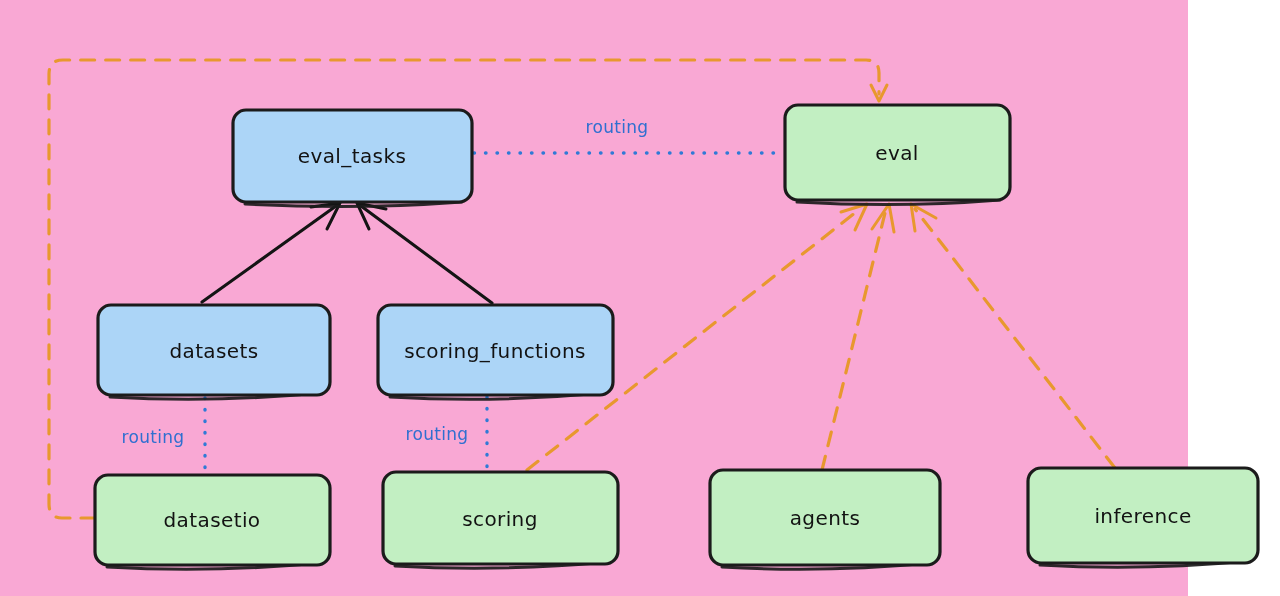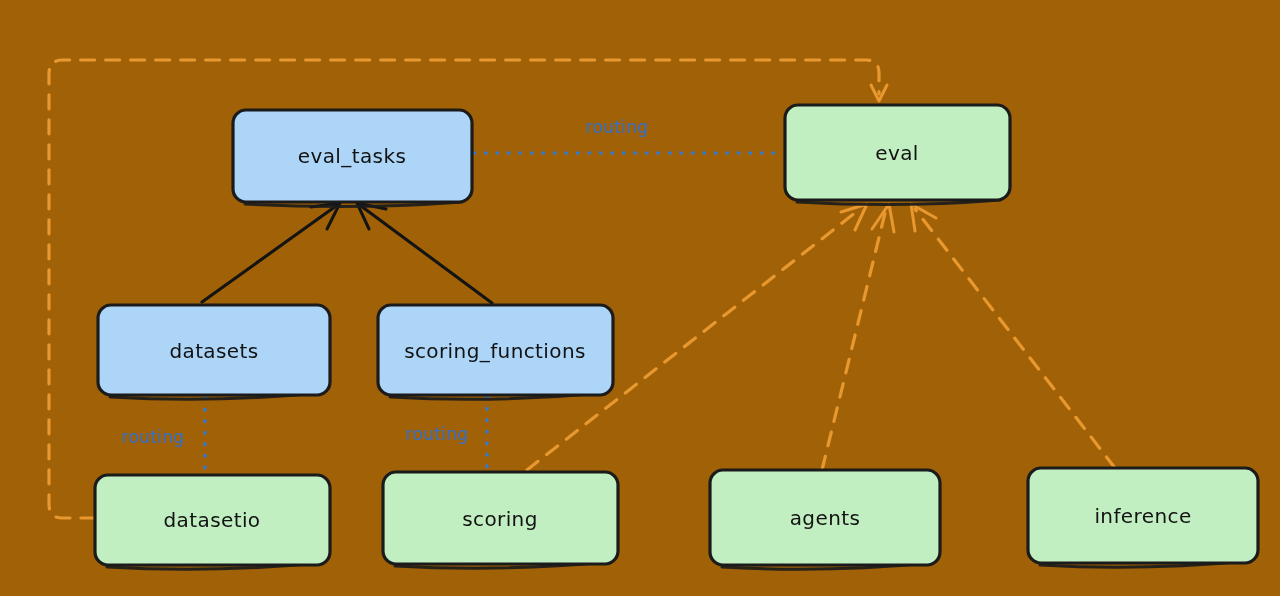--- a/index.html
+++ b/index.html
@@ -8,23 +8,23 @@
     background: #ffffff;
   }
   body {
     width: 1280px;
     height: 596px;
     font-family: "DejaVu Sans", sans-serif;
     overflow: hidden;
   }
   #diagram-root {
     position: relative;
-    width: 1280px;
+    width: 1188px;
     height: 596px;
-    background: #a16207;
+    background: #f9a8d4;
   }
   svg.canvas {
     position: absolute;
     top: 0;
     left: 0;
     width: 1280px;
     height: 596px;
     display: block;
   }
   .node-shape {

